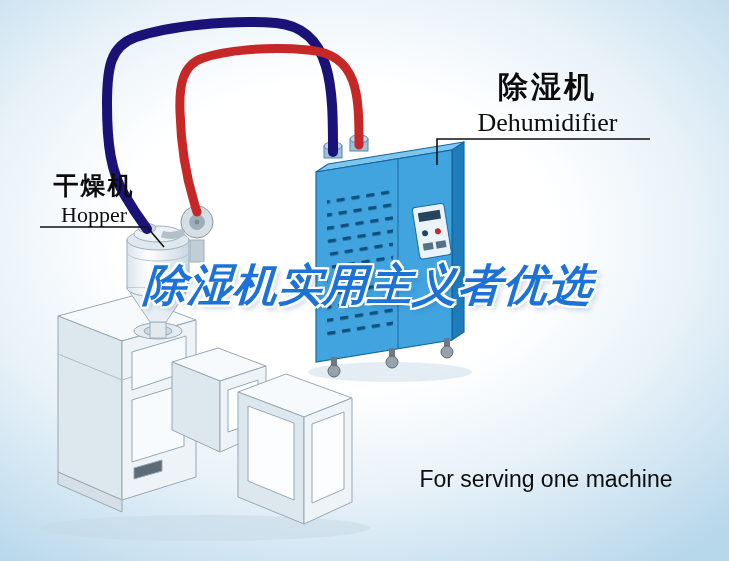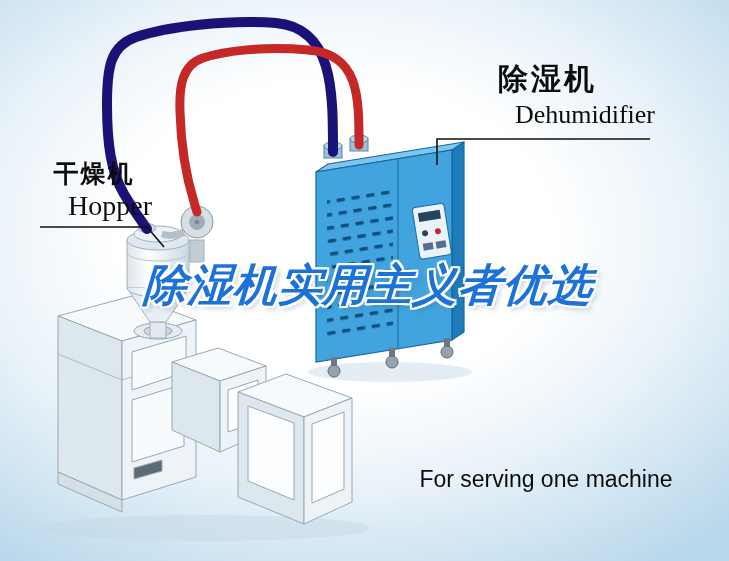--- a/index.html
+++ b/index.html
@@ -3,27 +3,27 @@
 <meta charset="utf-8">
 <style>
   html,body{margin:0;padding:0;background:#dfeaf2;font-family:"Liberation Sans",sans-serif;}
   .stage{
     position:relative;width:729px;height:561px;overflow:hidden;
     background:radial-gradient(ellipse 78% 72% at 46% 42%, #ffffff 38%, #eaf3f9 62%, #b7d7eb 100%);
   }
   .stage svg{position:absolute;left:0;top:0;width:729px;height:561px;}
   .callout{position:absolute;text-align:center;color:#0c0c0c;z-index:5;}
   .callout .zh{font-weight:bold;font-family:"Liberation Sans",sans-serif;}
-  .callout .en{font-family:"Liberation Serif",serif;text-align:right;}
-  .callout-dehum{left:440px;top:62px;width:215px;}
+  .callout .en{font-family:"Liberation Serif",serif;}
+  .callout-dehum{left:440px;top:70px;width:215px;}
   .callout-dehum .zh{font-size:30px;letter-spacing:3px;line-height:1.15;}
   .callout-dehum .en{font-size:26px;margin-top:3px;}
-  .callout-hopper{left:36px;top:160px;width:116px;}
+  .callout-hopper{left:36px;top:172px;width:116px;}
   .callout-hopper .zh{font-size:25px;letter-spacing:2px;line-height:1.1;}
-  .callout-hopper .en{font-size:28px;margin-top:2px;}
+  .callout-hopper .en{font-size:22px;margin-top:2px;}
   .watermark{
     position:absolute;left:118px;top:256px;width:500px;text-align:center;z-index:6;
     font-size:44px;font-weight:bold;font-style:italic;letter-spacing:1px;
     color:#1d72d8;transform:skewX(-3deg);
     text-shadow:
       2px 0 0 #fff,-2px 0 0 #fff,0 2px 0 #fff,0 -2px 0 #fff,
       2px 2px 0 #fff,-2px 2px 0 #fff,2px -2px 0 #fff,-2px -2px 0 #fff,
       4px 4px 5px rgba(40,80,140,0.25);
   }
   .caption{position:absolute;left:400px;top:460px;width:292px;text-align:center;color:#0c0c0c;z-index:5;}

